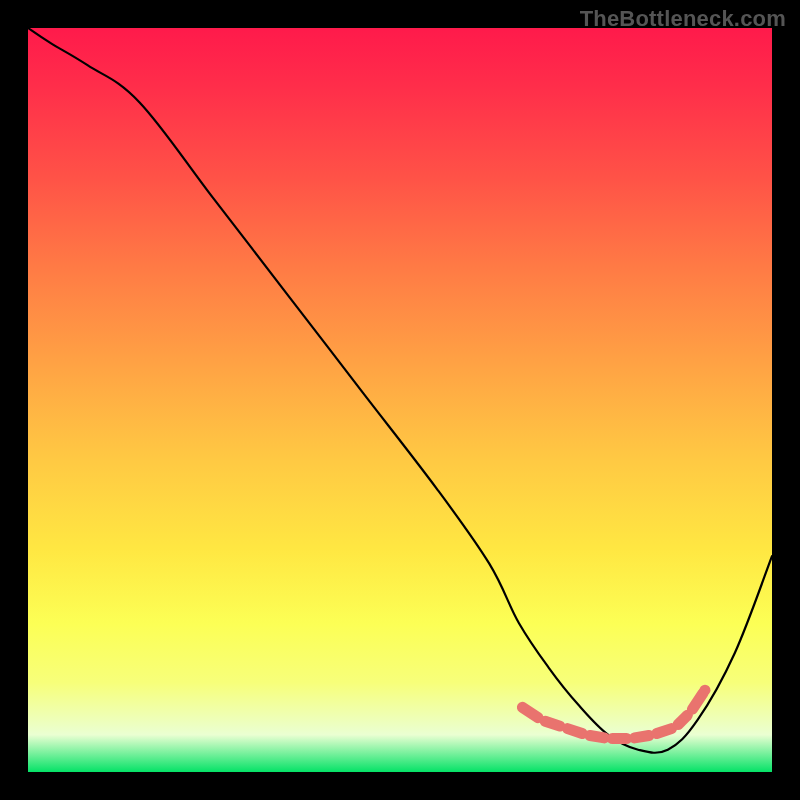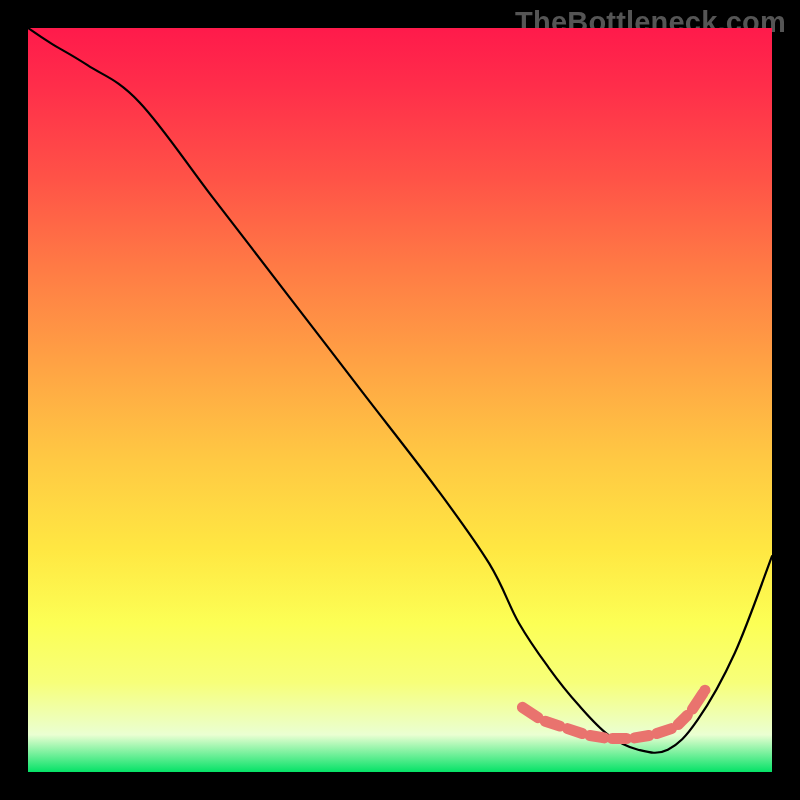--- a/index.html
+++ b/index.html
@@ -8,21 +8,21 @@
     width: 800px;
     height: 800px;
     background: #000;
     position: relative;
   }
   .watermark {
     position: absolute;
     top: 6px;
     right: 14px;
     font-family: Arial, Helvetica, sans-serif;
-    font-size: 29px;
+    font-size: 22px;
     font-weight: bold;
     color: #555555;
     letter-spacing: 0.2px;
   }
   .plot {
     position: absolute;
     left: 28px;
     top: 28px;
     width: 744px;
     height: 744px;

